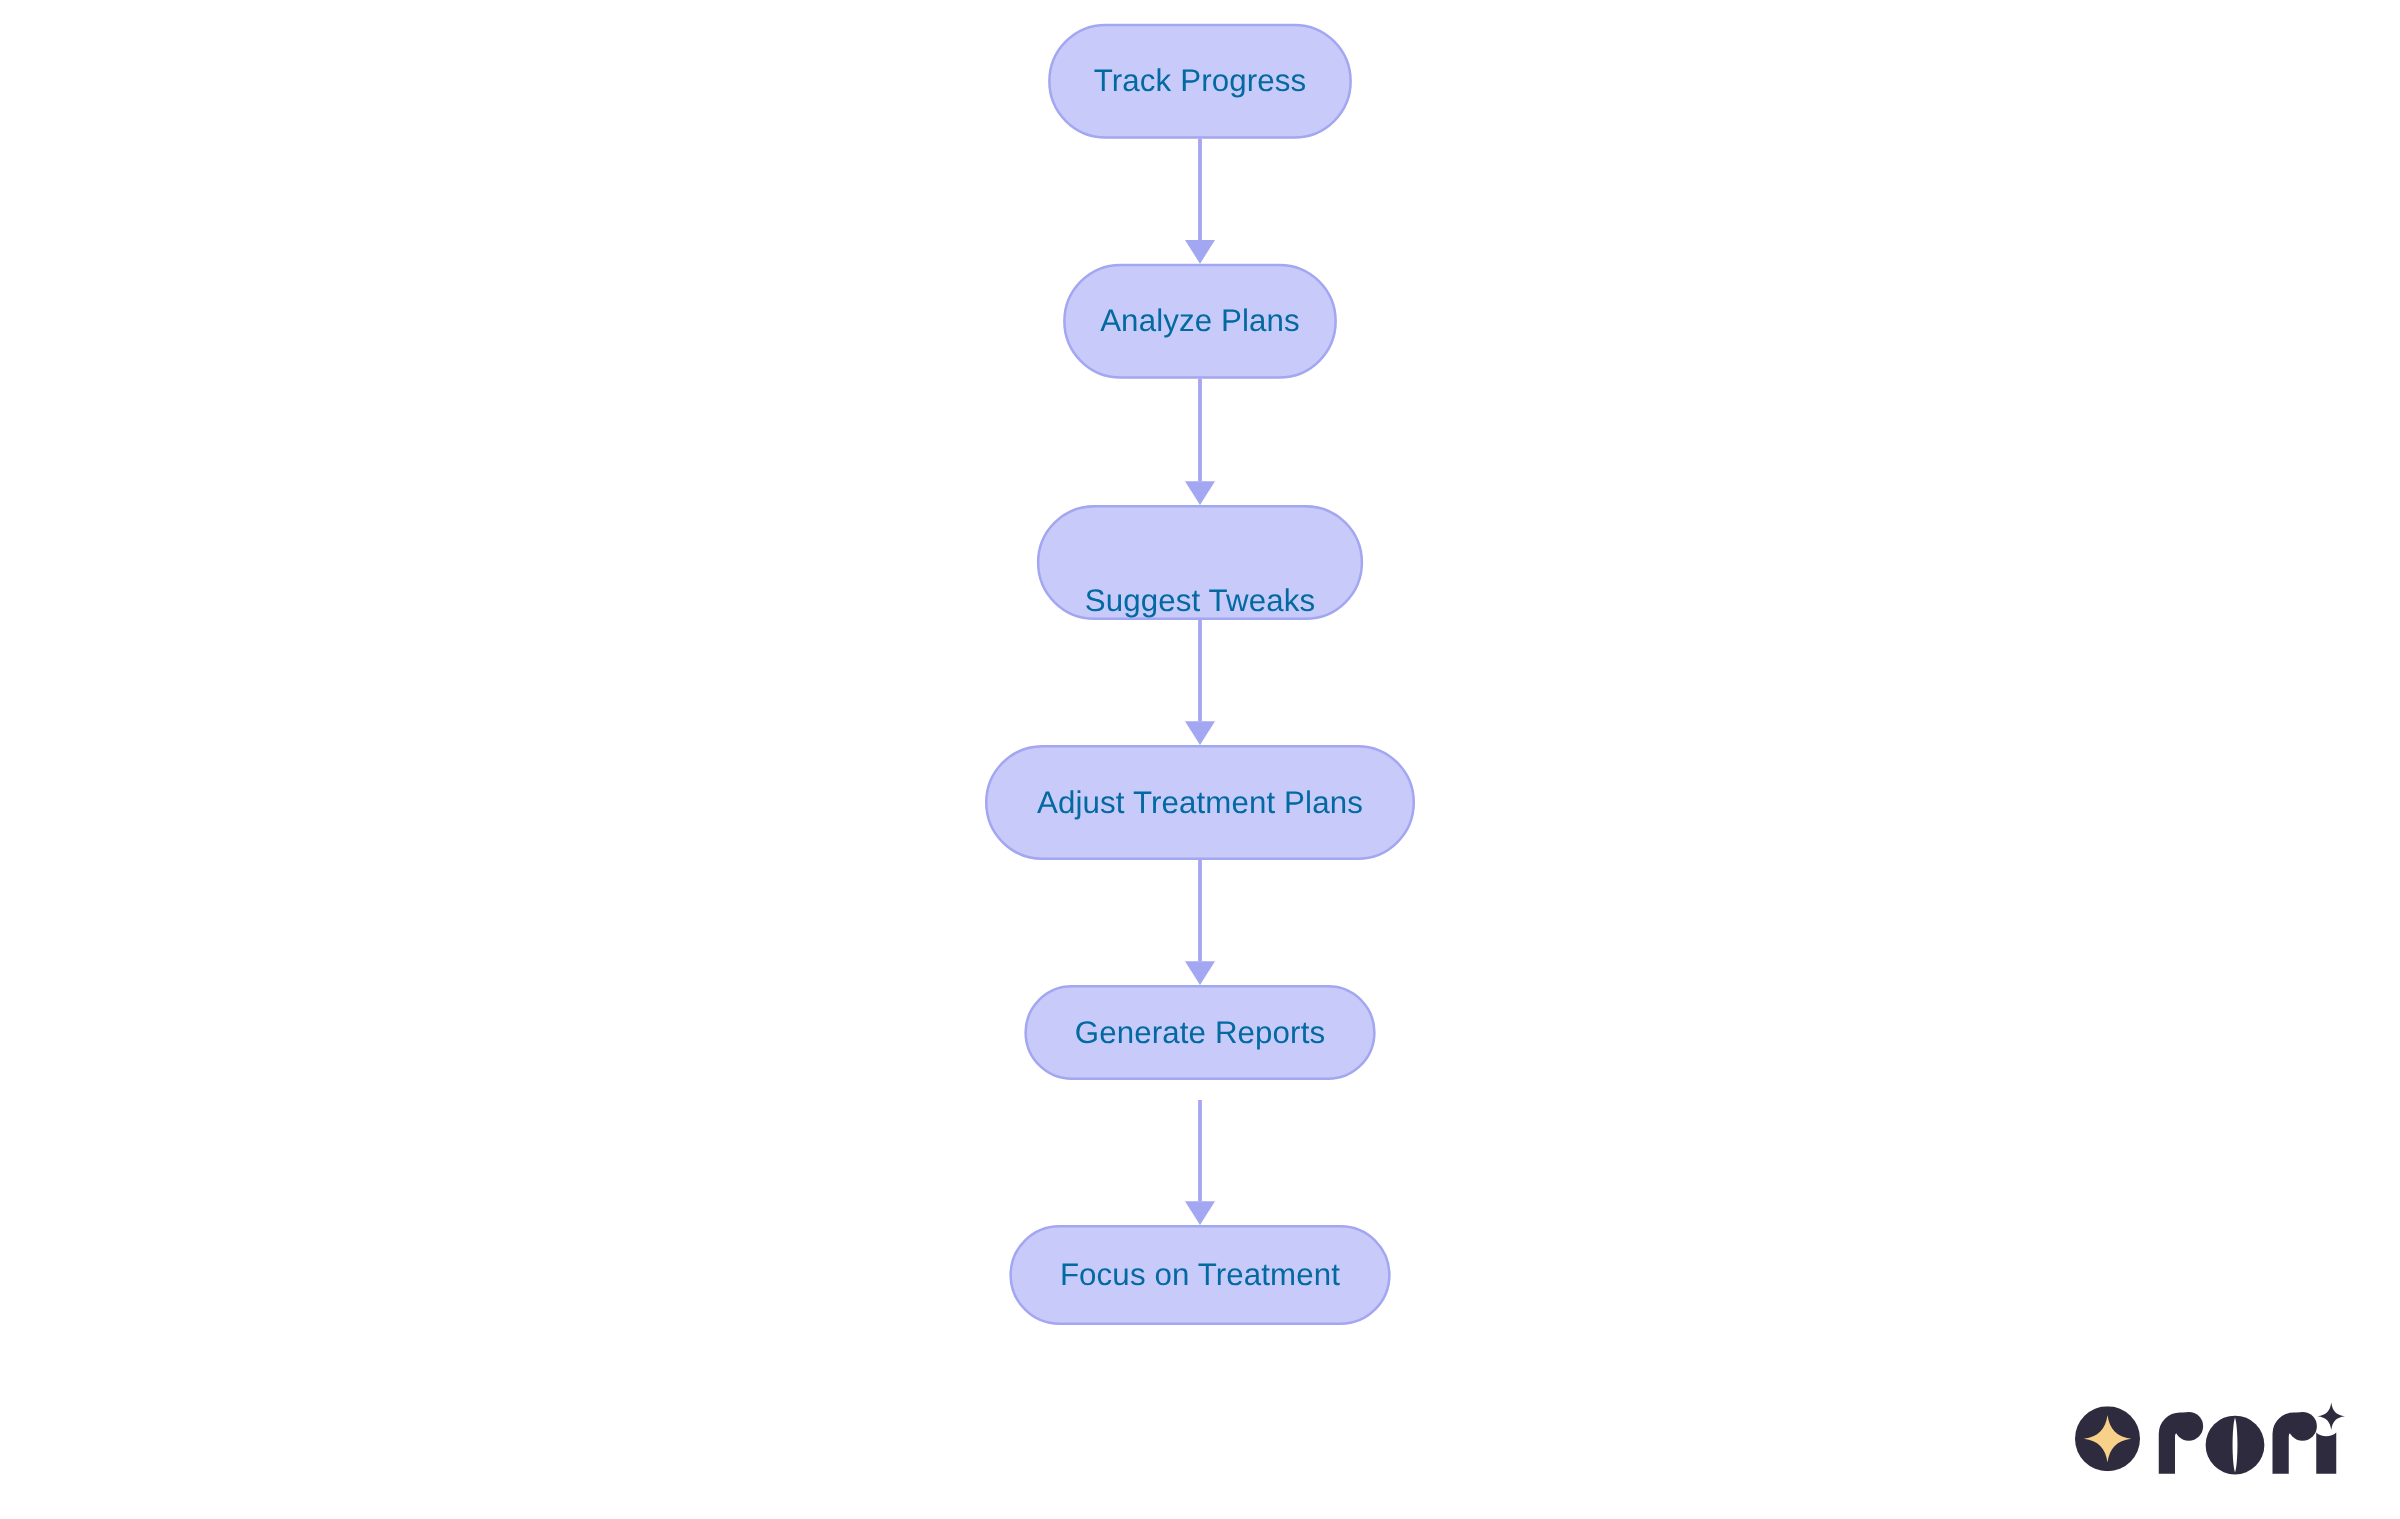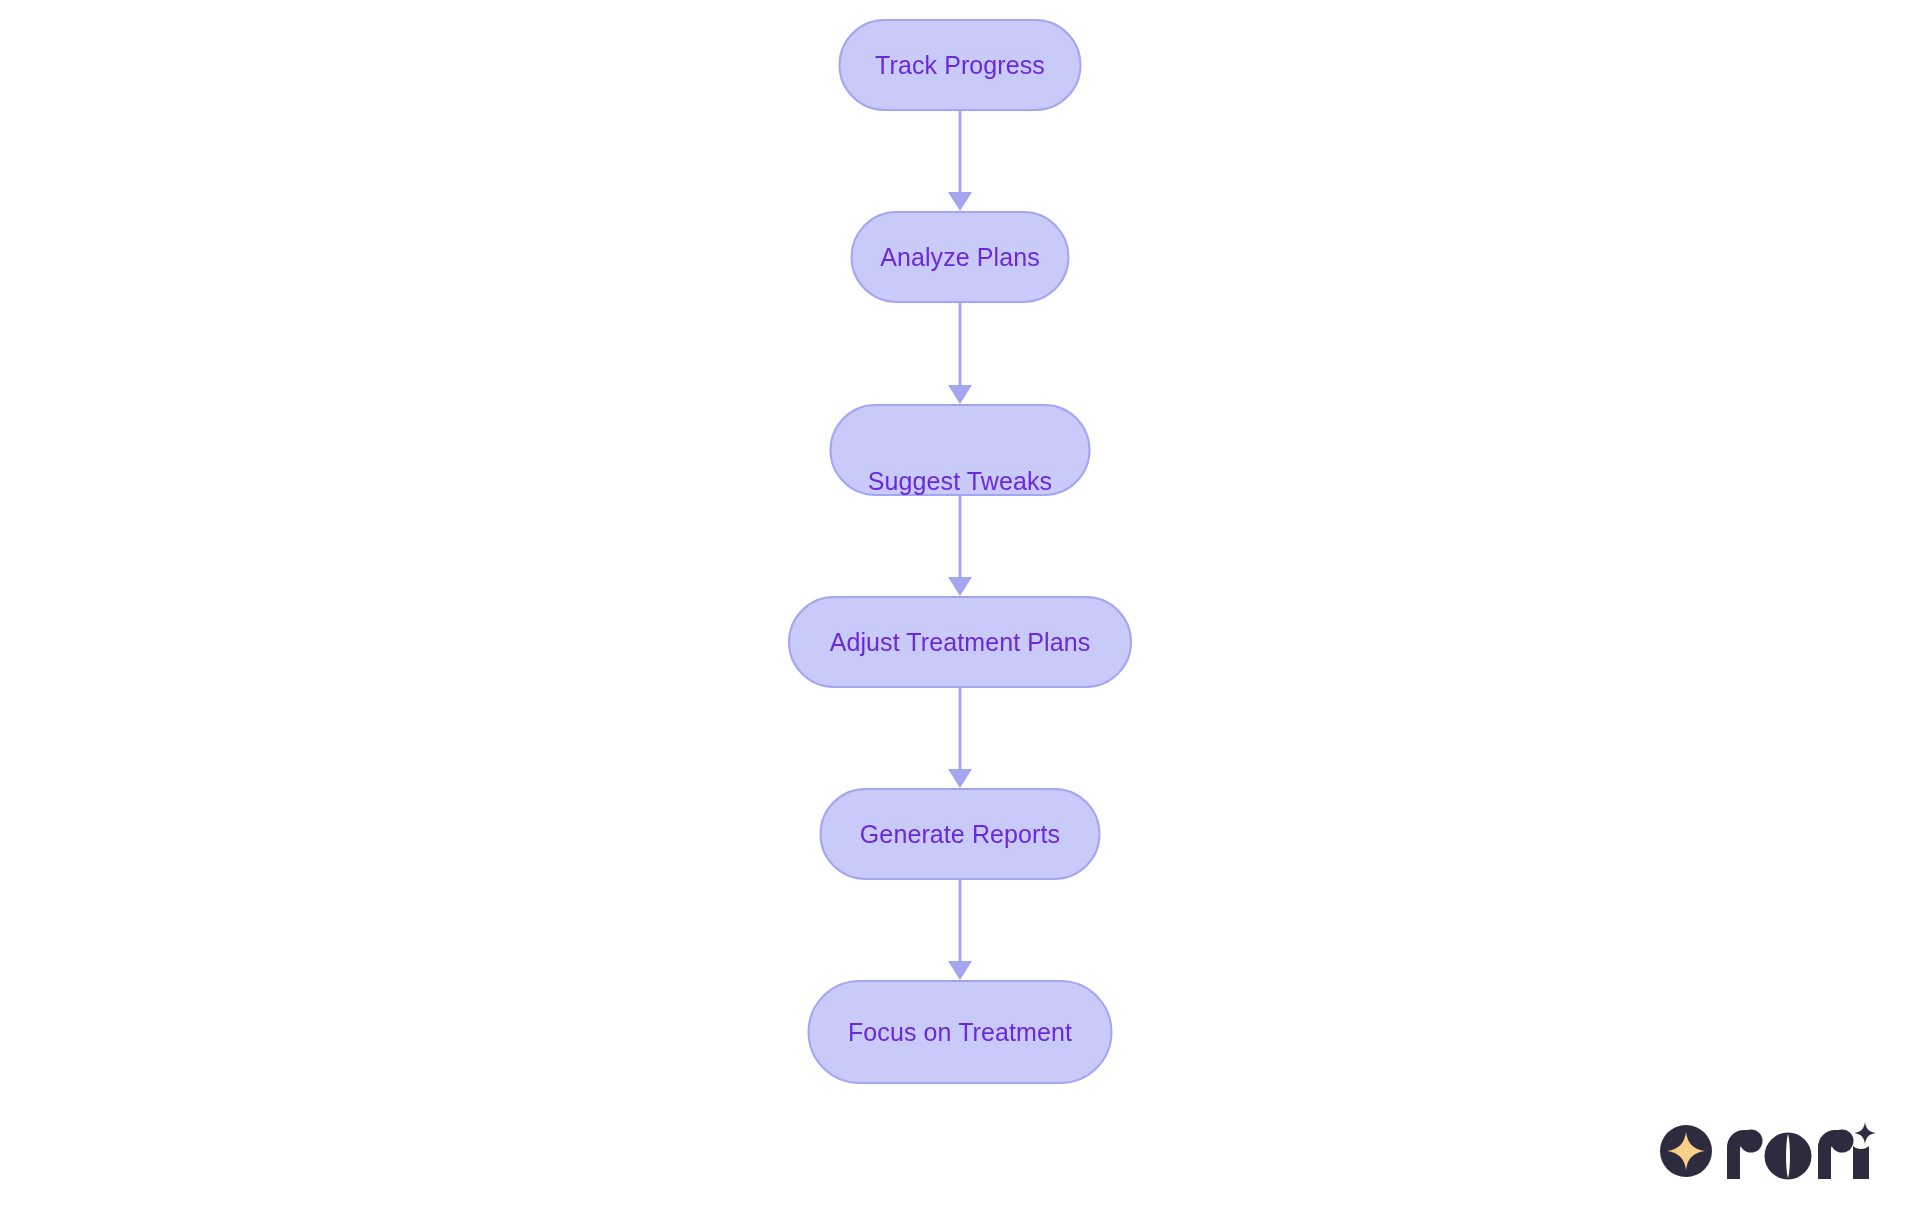--- a/index.html
+++ b/index.html
@@ -31,21 +31,21 @@
     align-items: center;
     justify-content: center;
     background: #c8cbfa;
     border: 2px solid #a3a6f0;
     border-radius: 999px;
     transform: translateX(-50%);
   }
   .flow-node-label {
     font-size: 25px;
     line-height: 1;
-    color: #6d28d9;
+    color: #0369a1;
     letter-spacing: 0.1px;
     white-space: nowrap;
     font-weight: 400;
   }
 
   
   .flow-edge {
     position: absolute;
     transform: translateX(-50%);
   }
@@ -119,24 +119,24 @@
   </div>
   <div class="flow-node" style="left: 960px; top: 211px; width: 219px; height: 92px;">
     <span class="flow-node-label">Analyze Plans</span>
   </div>
   <div class="flow-node" style="left: 960px; top: 404px; width: 261px; height: 92px; align-items: flex-end;">
     <span class="flow-node-label">Suggest Tweaks</span>
   </div>
   <div class="flow-node" style="left: 960px; top: 596px; width: 344px; height: 92px;">
     <span class="flow-node-label">Adjust Treatment Plans</span>
   </div>
-  <div class="flow-node" style="left: 960px; top: 788px; width: 281px; height: 92px;">
+  <div class="flow-node" style="left: 960px; top: 788px; width: 281px; height: 76px;">
     <span class="flow-node-label">Generate Reports</span>
   </div>
-  <div class="flow-node" style="left: 960px; top: 980px; width: 305px; height: 104px;">
+  <div class="flow-node" style="left: 960px; top: 980px; width: 305px; height: 80px;">
     <span class="flow-node-label">Focus on Treatment</span>
   </div>
 
 </div>
 
 <div id="brand-logo">
   <svg class="logo-mark" viewBox="0 0 52 52">
     <circle cx="26" cy="26" r="26" fill="#2d2b3d"></circle>
     <path d="M26 7 C27.6 18.6 33.4 24.4 45 26 C33.4 27.6 27.6 33.4 26 45 C24.4 33.4 18.6 27.6 7 26 C18.6 24.4 24.4 18.6 26 7 Z" fill="#f7d08a"></path>
   </svg>

